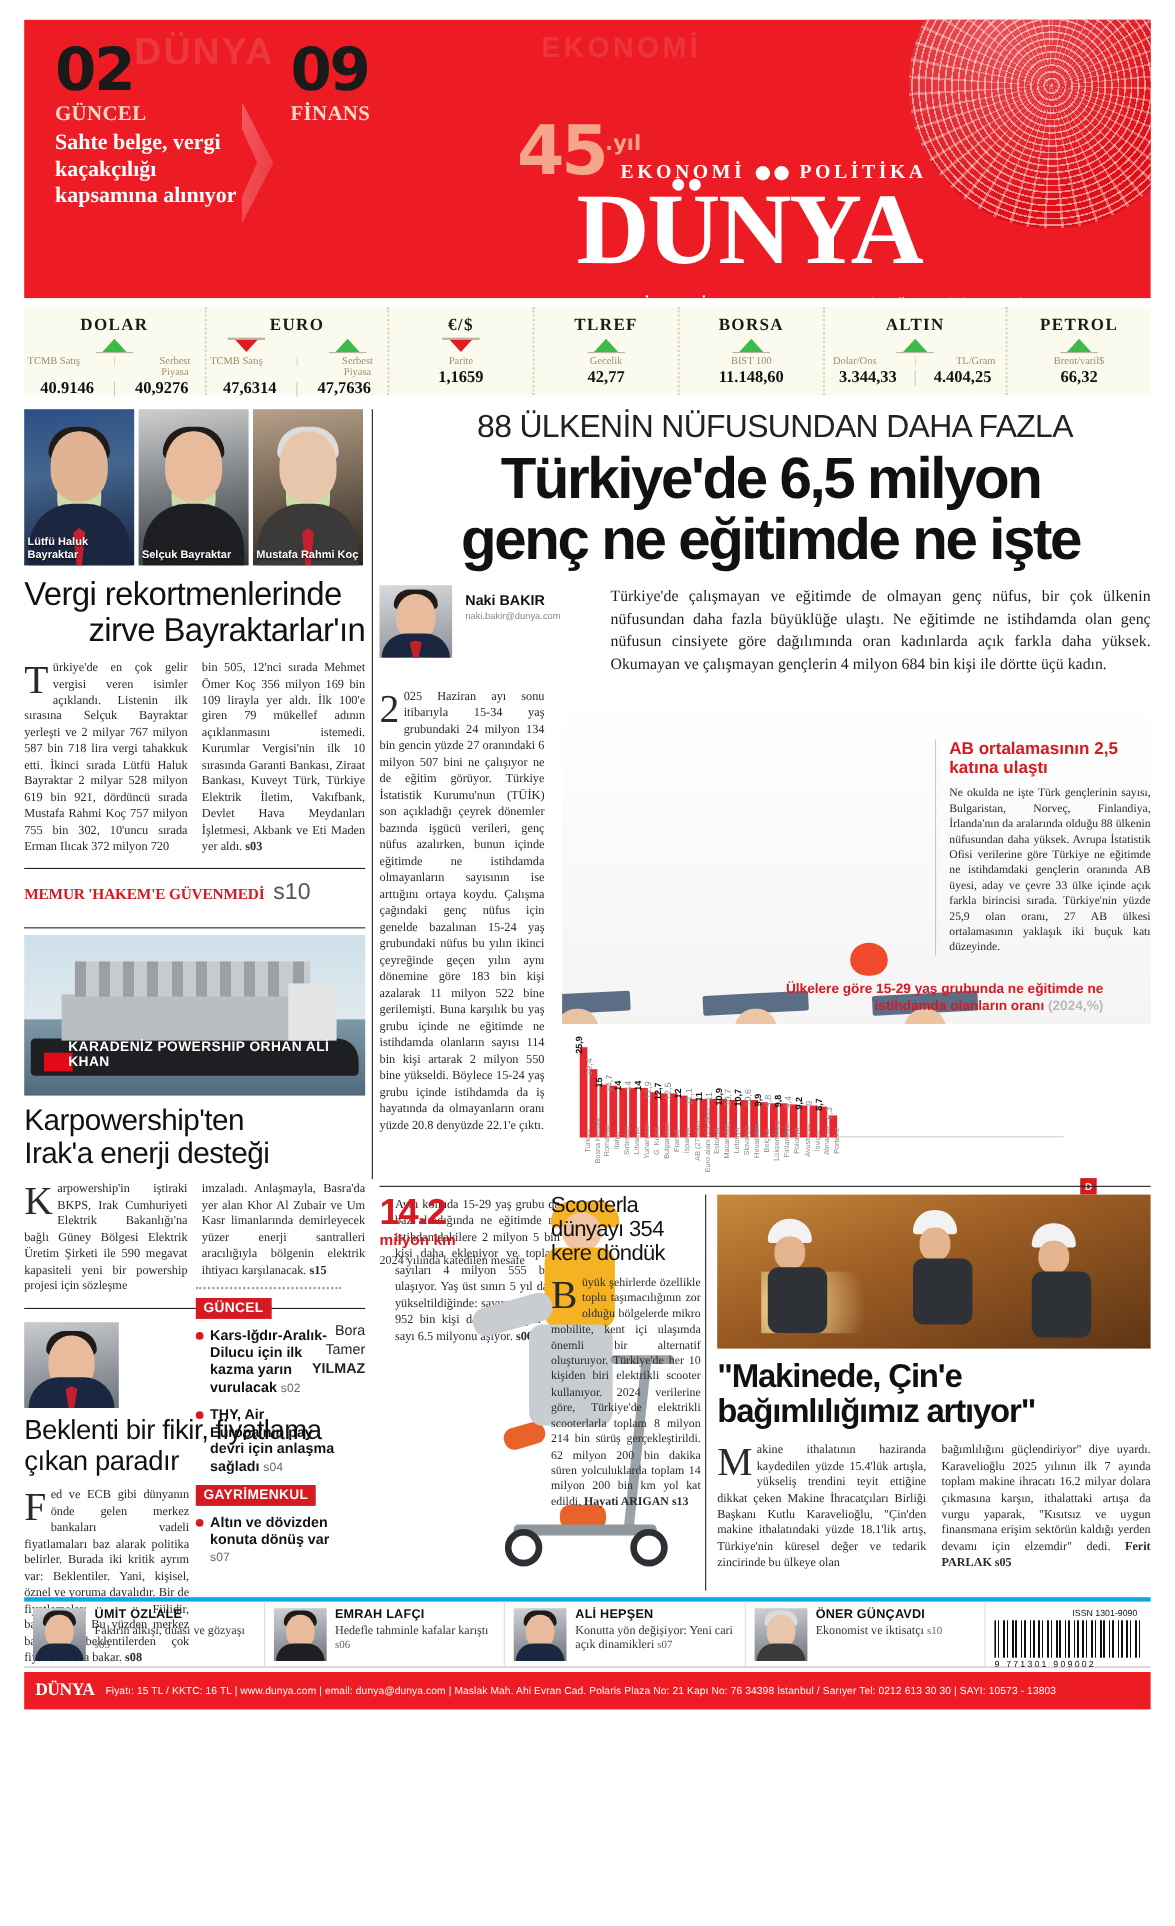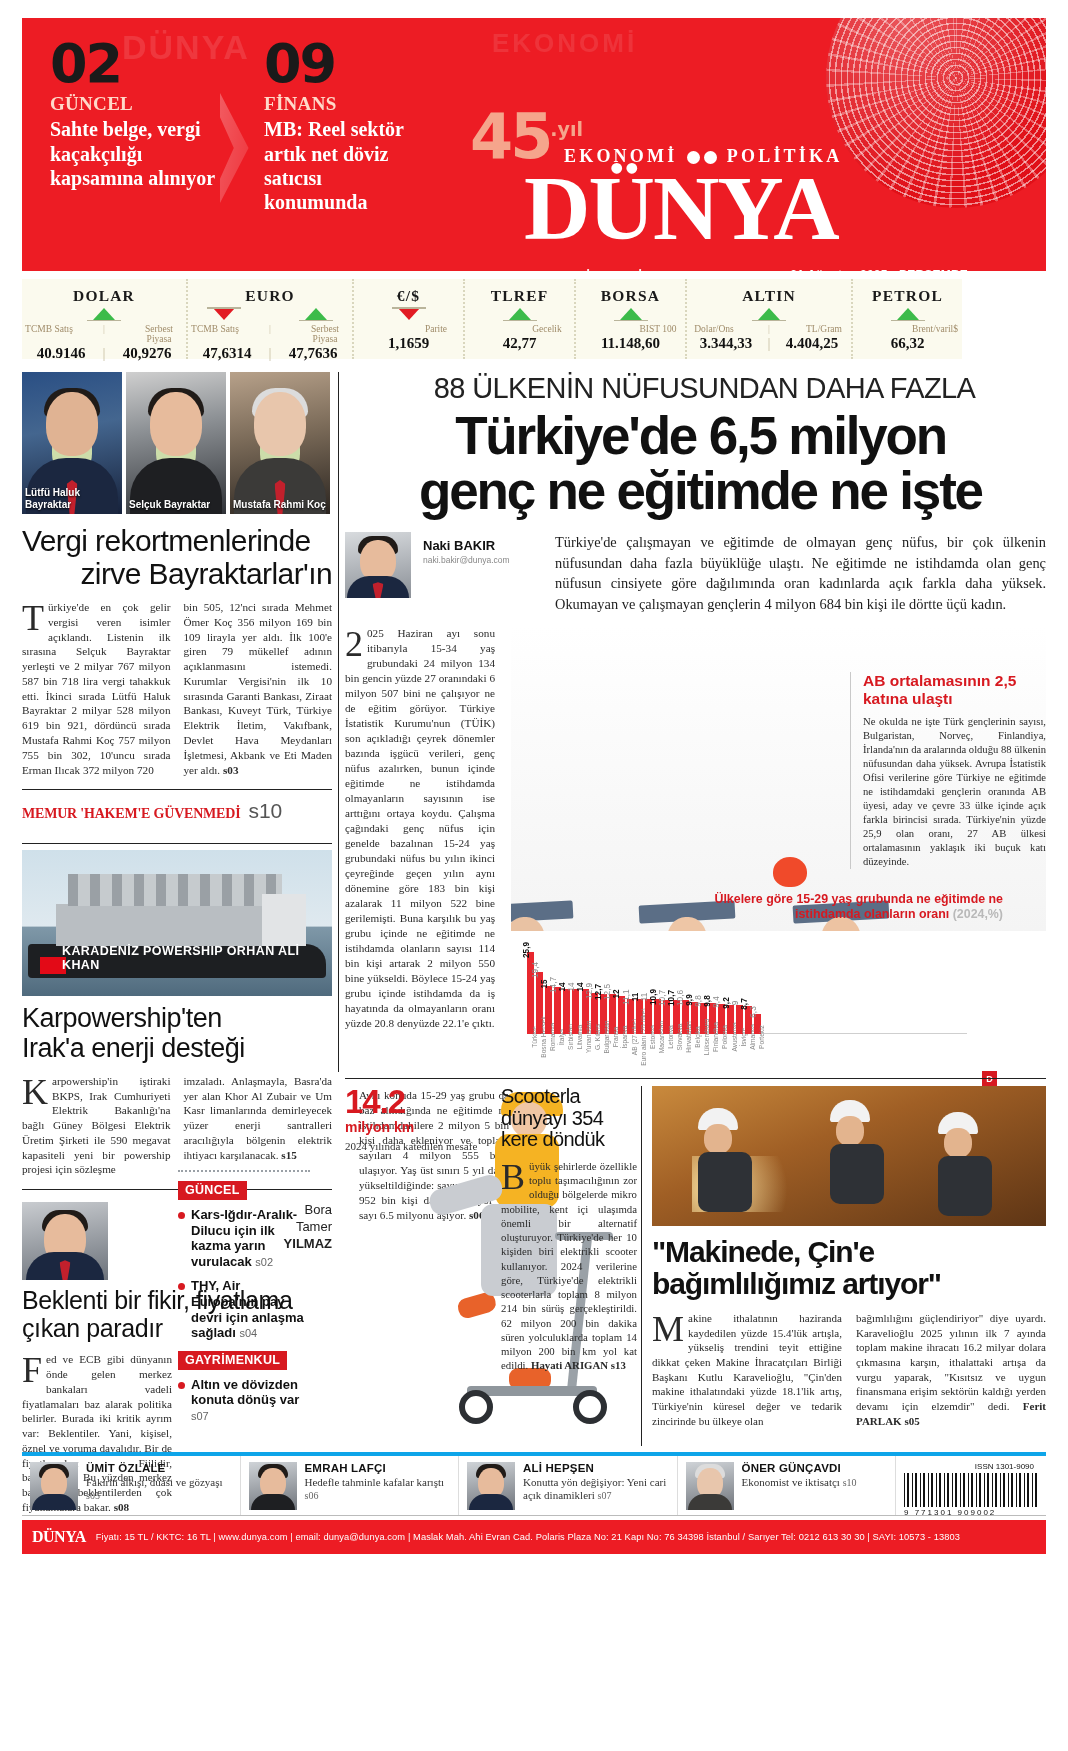--- a/index.html
+++ b/index.html
@@ -84,21 +84,21 @@
   }
   .founder .thin { font-weight:400; }
   .pubdate {
     position:absolute; right:4px; top:168px;
     font-family:"Liberation Sans",sans-serif; font-size:12px; color:#fff; font-weight:700;
     letter-spacing:.2px;
   }
 
   
   .ticker {
-    position:absolute; left:22px; top:279px; width:940px; height:80px;
+    position:absolute; left:22px; top:279px; width:1024px; height:80px;
     background:#fbfaee; display:flex;
   }
   .tk {
     flex:1; position:relative; text-align:center; padding-top:8px;
     border-right:2px dotted #d9d6bd;
   }
   .tk:last-child{ border-right:none; }
   .tk-name{
     font-family:"Liberation Serif",serif; font-weight:700; font-size:15.5px;
     color:#1a1a1a; letter-spacing:1.2px;
@@ -111,21 +111,21 @@
     border-left:11px solid transparent; border-right:11px solid transparent;
   }
   .arr.up::before{ border-bottom:12px solid #3cbb4a; }
   .arr.down::before{ border-top:12px solid #e21b23; top:0; }
   .arr::after{
     content:""; position:absolute; left:0; width:34px; height:1.5px; background:#b9b49a;
   }
   .arr.up::after{ bottom:-1px; }
   .arr.down::after{ top:-1px; }
   .sublabels{
-    display:flex; justify-content:flex-end; gap:26px; margin-top:3px;
+    display:flex; justify-content:center; gap:26px; margin-top:3px;
     font-family:"Liberation Serif",serif; font-size:9.5px; color:#a08c6a;
   }
   .sublabels span{ min-width:54px; }
   .sublabels .sep{ min-width:4px; color:#c9c1a4; }
   .vals{
     display:flex; justify-content:center; gap:14px; margin-top:1px;
     font-family:"Liberation Serif",serif; font-size:15px; font-weight:700; color:#111;
   }
   .vals span{ min-width:54px; }
   .vals .sep{ min-width:4px; color:#c9c1a4; font-weight:400; }
@@ -486,21 +486,20 @@
       <div class="num">02</div>
       <div class="kicker">GÜNCEL</div>
       <div class="dek">Sahte belge, vergi kaçakçılığı kapsamına alınıyor</div>
     </div>
 
     <div class="chev"></div>
 
     <div class="promo promo-2">
       <div class="num">09</div>
       <div class="kicker">FİNANS</div>
-      <div class="dek">MB: Reel sektör artık net döviz satıcısı konumunda</div>
     </div>
 
     <div class="logo-wrap">
       <div class="anniv"><span>45</span><span class="yil">.yıl</span></div>
       <div class="tagline">
         <span>EKONOMİ</span>
         <span class="tag-dots"><i></i><i></i></span>
         <span>POLİTİKA</span>
       </div>
       <div class="masthead">DÜNYA</div>

